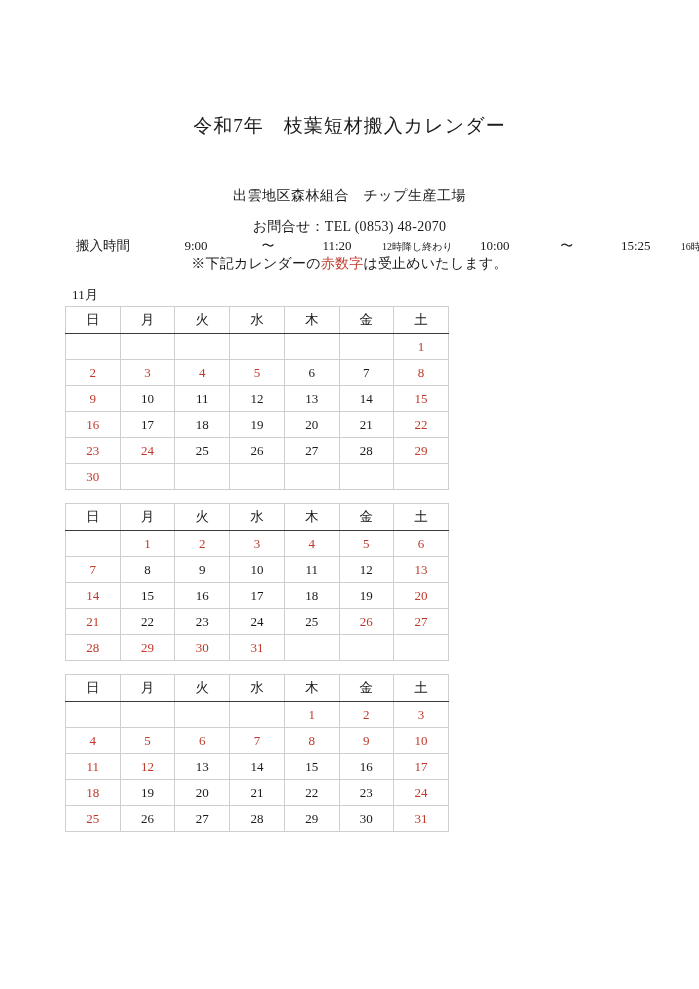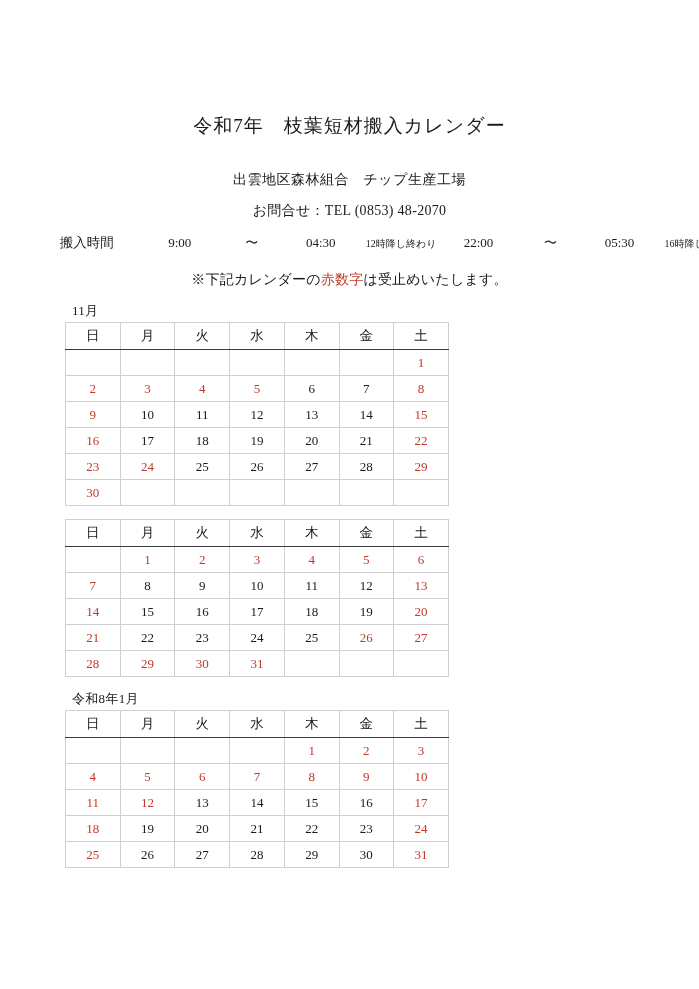--- a/index.html
+++ b/index.html
@@ -28,36 +28,36 @@
     font-size: 19px;
     letter-spacing: 1px;
     margin: 0;
     padding-top: 113px;
     font-weight: normal;
     color: #1a1a1a;
   }
   .org-line {
     text-align: center;
     font-size: 14px;
-    margin-top: 32px;
+    margin-top: 48px;
     letter-spacing: 0.5px;
   }
   .tel-line {
     text-align: center;
     font-size: 14px;
     margin-top: 13px;
     letter-spacing: 0.3px;
   }
 
   
   .hours-block {
-    margin-top: 13px;
+    margin-top: 0;
     display: flex;
-    justify-content: center;
-    padding-left: 96px;
+    justify-content: flex-start;
+    padding-left: 76px;
   }
   .hours-label {
     font-size: 13.5px;
     display: flex;
     align-items: center;
     width: 84px;
     flex: 0 0 84px;
   }
   .hours-rows {
     display: flex;
@@ -72,21 +72,20 @@
   }
   .h-start { width: 72px; text-align: center; }
   .h-tilde { width: 72px; text-align: center; font-size: 13px; }
   .h-end   { width: 66px; text-align: center; }
   .h-note  { padding-left: 12px; font-size: 10px; }
 
   
   .note-line {
     text-align: center;
     font-size: 14px;
-    margin-top: 19px;
     letter-spacing: 0.2px;
     font-family: Liberation Mono, monospace;
   }
   .note-red { color: #c0392b; }
 
   
   .cal-wrap {
     width: 384px;
     margin-left: 65px;
   }
@@ -130,27 +129,27 @@
   <div class="org-line">出雲地区森林組合　チップ生産工場</div>
 
   <div class="tel-line">お問合せ：TEL (0853) 48-2070</div>
 
   <div class="hours-block">
     <div class="hours-label">搬入時間</div>
     <div class="hours-rows" id="hours-rows">
         <div class="hours-row">
           <span class="h-start">9:00</span>
           <span class="h-tilde">〜</span>
-          <span class="h-end">04:30</span>
+          <span class="h-end">11:20</span>
           <span class="h-note">12時降し終わり</span>
         </div>
         <div class="hours-row">
-          <span class="h-start">22:00</span>
+          <span class="h-start">10:00</span>
           <span class="h-tilde">〜</span>
-          <span class="h-end">05:30</span>
+          <span class="h-end">15:25</span>
           <span class="h-note">16時降し終わり</span>
         </div>
       </div>
   </div>
 
   <div class="note-line">
     <span>※下記カレンダーの</span><span class="note-red">赤数字</span><span>は受止めいたします。</span>
   </div>
 
   <div class="cal-wrap" id="calendars">
@@ -282,21 +281,20 @@
               <td class="red">30</td>
               <td class="red">31</td>
               <td class="empty"></td>
               <td class="empty"></td>
               <td class="empty"></td>
             </tr>
           </tbody>
         </table>
       </div>
       <div class="cal-block">
-        <div class="cal-label">令和8年1月</div>
         <table class="cal">
           <thead>
             <tr>
               <th>日</th>
               <th>月</th>
               <th>火</th>
               <th>水</th>
               <th>木</th>
               <th>金</th>
               <th>土</th>

